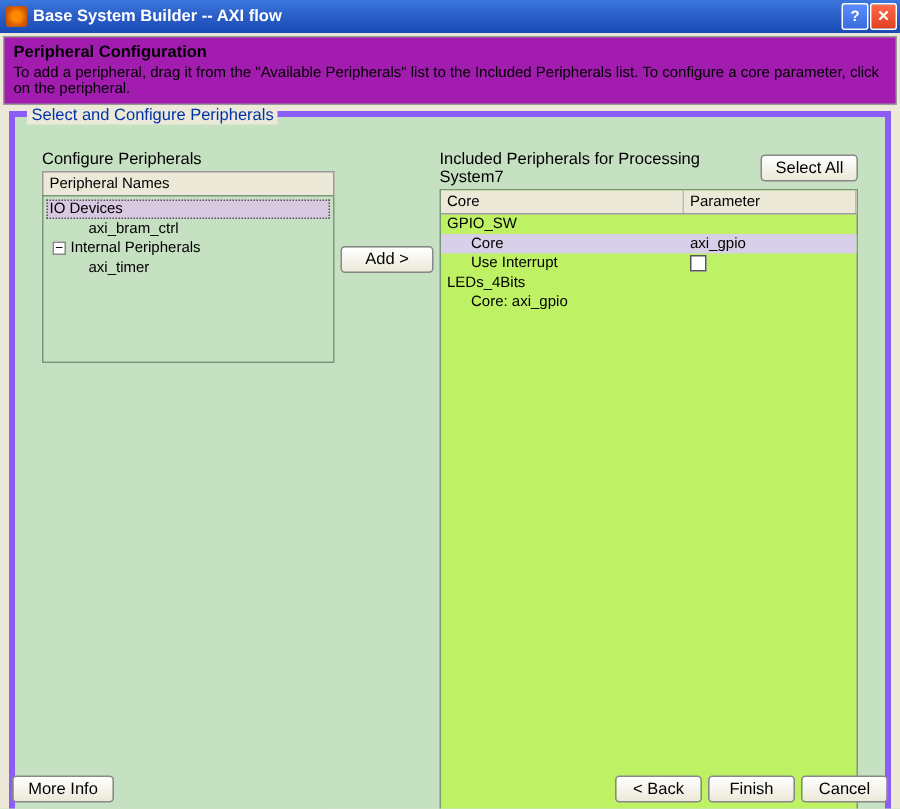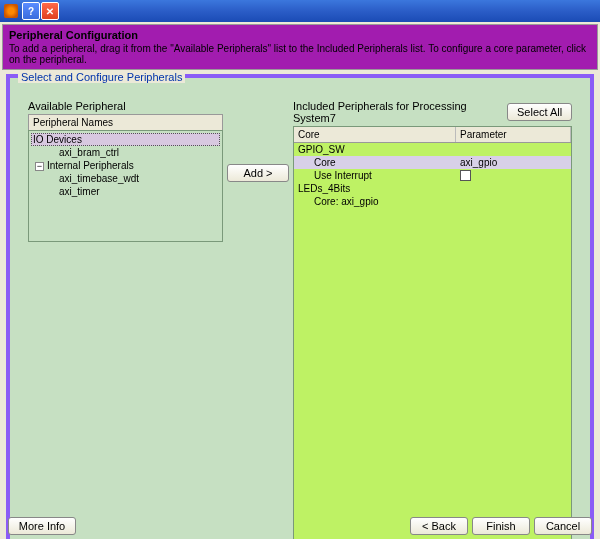--- a/index.html
+++ b/index.html
@@ -246,52 +246,50 @@
     }
     .select-all-btn {
       width: 66px;
     }
   </style>
 </head>
 <body>
 
 <div class="titlebar">
   <div class="titlebar-icon"></div>
+  <span class="titlebar-title">Base System Builder -- AXI flow</span>
   <div class="titlebar-buttons">
     <div class="titlebar-btn help">?</div>
     <div class="titlebar-btn close">✕</div>
   </div>
 </div>
 
 <div class="config-header">
   <div class="config-header-title">Peripheral Configuration</div>
   <div class="config-header-desc">To add a peripheral, drag it from the "Available Peripherals" list to the Included Peripherals list. To configure a core parameter, click on the peripheral.</div>
 </div>
 
 <div class="main-area">
   <div class="fieldset">
     <div class="fieldset-legend">Select and Configure Peripherals</div>
 
     <div class="periph-row">
 
       <div class="available-box">
-        <div class="available-label">Available Peripheral</div>
+        <div class="available-label">Configure Peripherals</div>
         <div class="peripheral-names-header">Peripheral Names</div>
         <div class="available-list">
           <div class="tree-item tree-parent selected">
             <span>IO Devices</span>
           </div>
           <div class="tree-item tree-child">
             <span>axi_bram_ctrl</span>
           </div>
           <div class="tree-item tree-parent">
             <span class="tree-toggle">−</span><span>Internal Peripherals</span>
-          </div>
-          <div class="tree-item tree-child">
-            <span>axi_timebase_wdt</span>
           </div>
           <div class="tree-item tree-child">
             <span>axi_timer</span>
           </div>
         </div>
         <div class="empty-space"></div>
       </div>
 
       <div class="middle-col">
         <button class="btn">Add &gt;</button>

